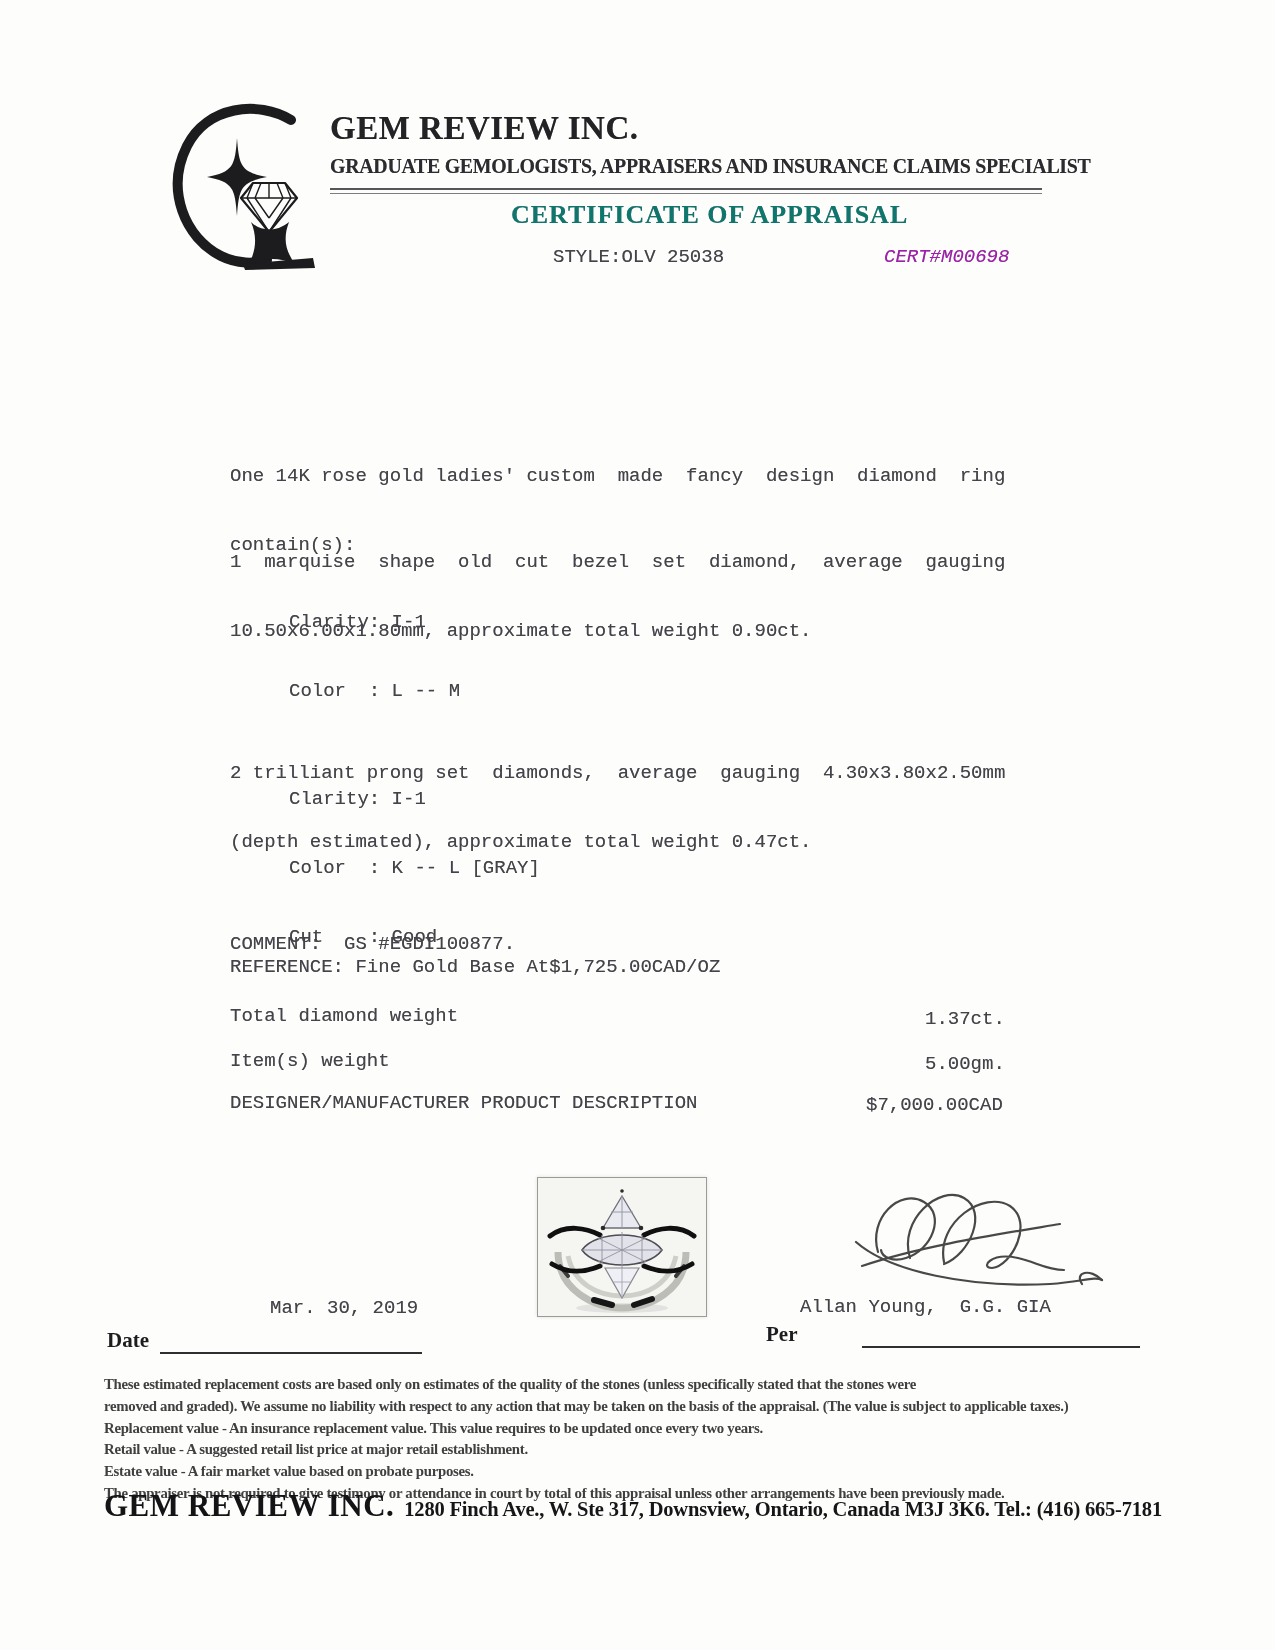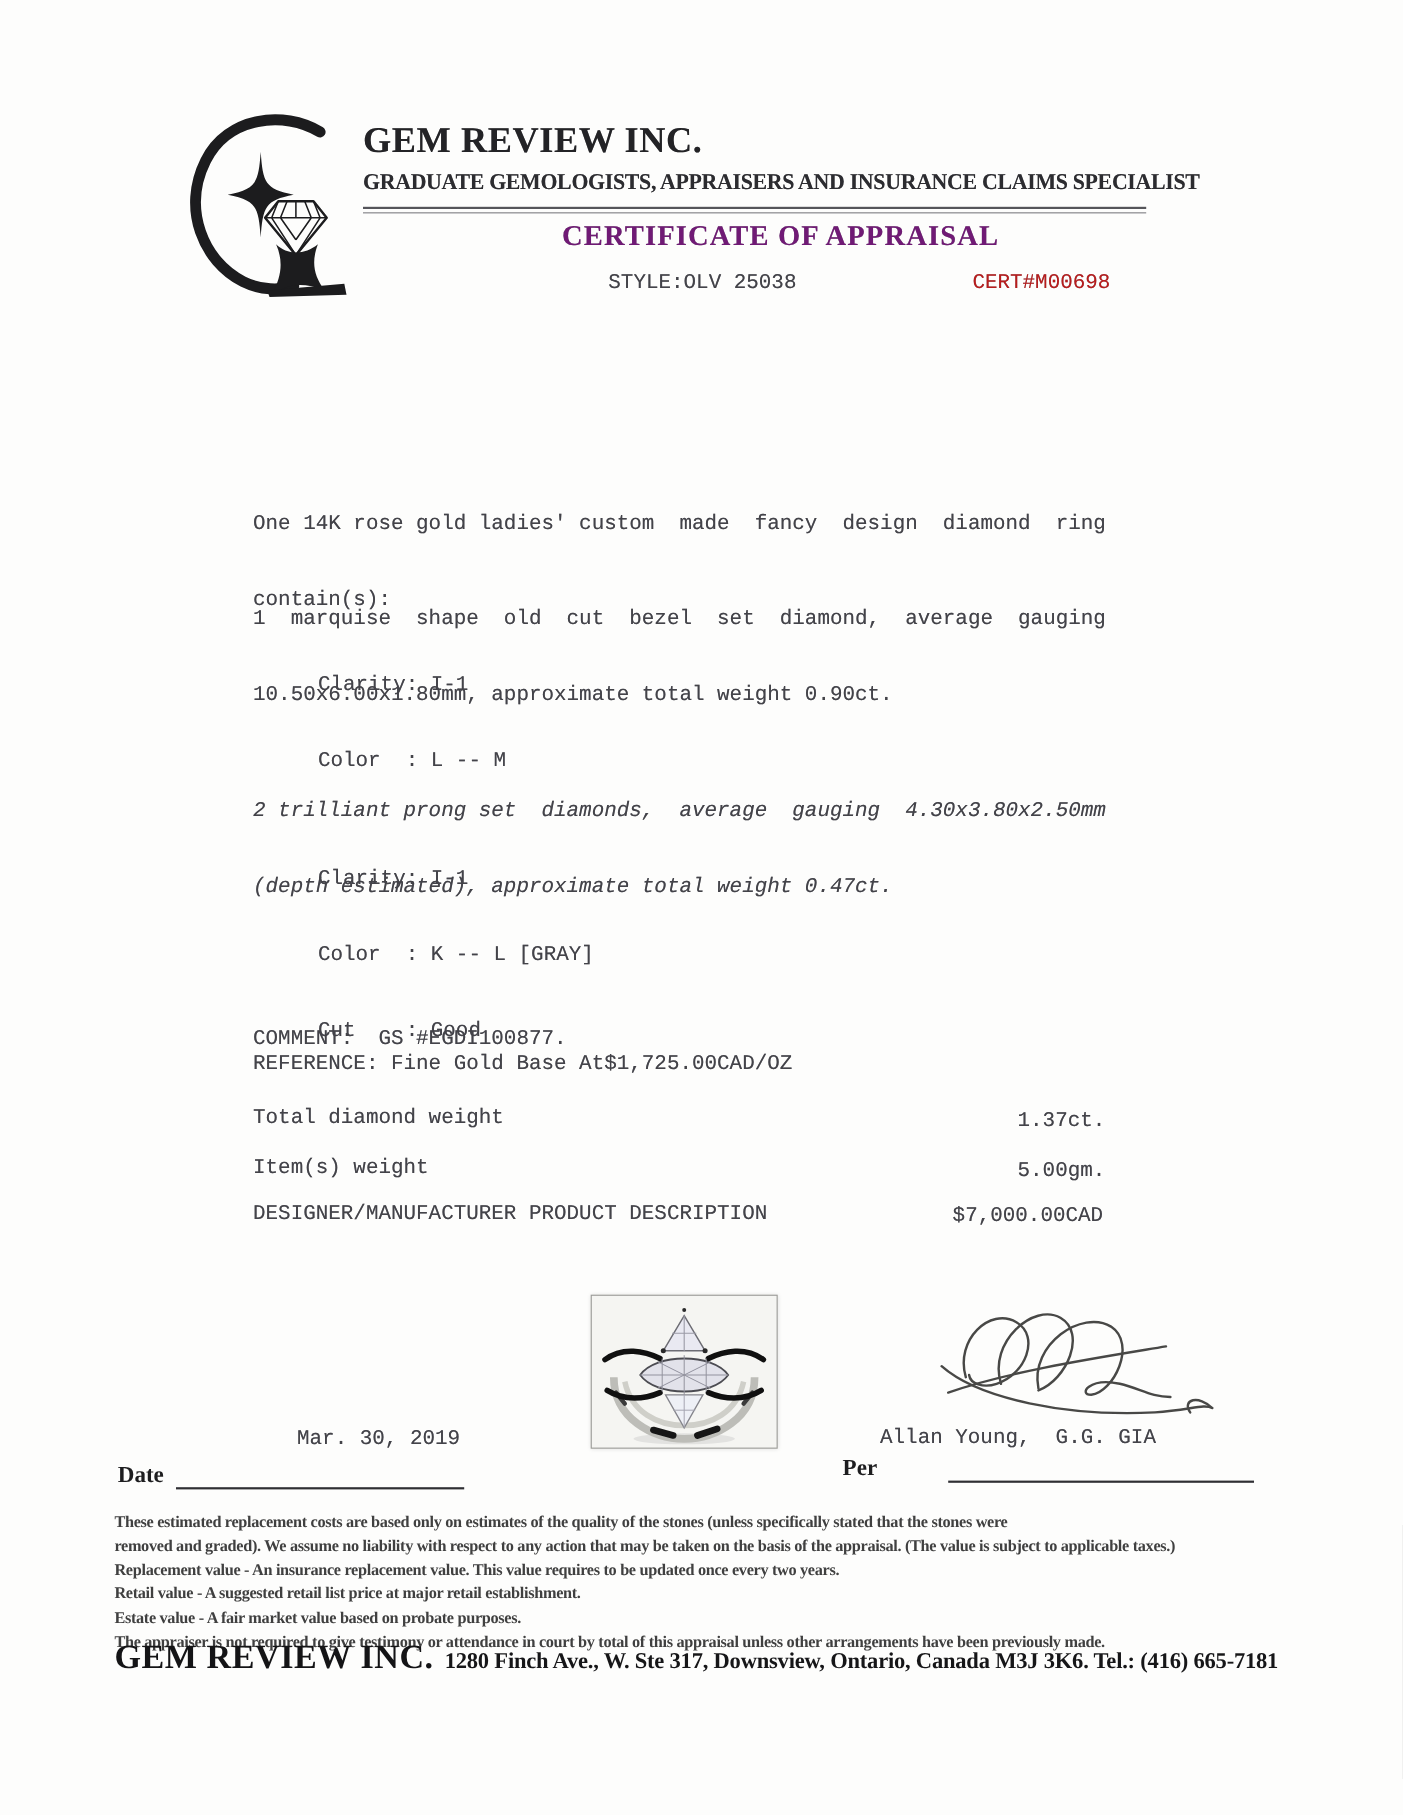--- a/index.html
+++ b/index.html
@@ -20,22 +20,22 @@
     color:#434349;
     white-space:pre;
     text-shadow:0 0 .5px rgba(70,70,78,.55);
   }
   .serifb{font-family:"Liberation Serif","DejaVu Serif",serif;font-weight:bold;}
   .company-name{font-size:33px;letter-spacing:.5px;color:#232326;text-shadow:0 0 .5px rgba(40,40,46,.5);}
   .tagline{font-size:20.5px;letter-spacing:-.3px;color:#2c2c30;transform:scaleX(.97);transform-origin:left;white-space:nowrap;text-shadow:0 0 .4px rgba(44,44,50,.5);}
   .rule-wrap{width:712px;}
   .rule-top{border-top:2.5px solid #55555a;}
   .rule-bot{margin-top:3px;border-top:1.5px solid #7c7c82;}
-  .cert-title{font-size:26px;letter-spacing:1px;color:#701a75;text-shadow:0 0 .5px rgba(48,48,54,.5);white-space:nowrap;}
-  .faded{color:#b91c1c;}
+  .cert-title{font-size:26px;letter-spacing:1px;color:#0f766e;text-shadow:0 0 .5px rgba(48,48,54,.5);white-space:nowrap;}
+  .faded{color:#a21caf;font-style:italic;}
   .photo{
     width:168px;height:138px;
     background:#f5f5f2;
     border:1.5px solid #9a9a96;
     box-shadow:0 0 4px rgba(0,0,0,.12);
   }
   .sig-label{font-size:21px;}
   .sign-line{border-bottom:2px solid #2f2f33;}
   .disc{font-size:14.8px;line-height:21.8px;letter-spacing:-.3px;color:#404040;white-space:nowrap;font-weight:bold;}
   .footer-row{display:flex;align-items:baseline;white-space:nowrap;}
@@ -85,21 +85,21 @@
   <div class="abs mono" style="left:230px;top:505px;">
     <div>1  marquise  shape  old  cut  bezel  set  diamond,  average  gauging</div>
     <div>10.50x6.00x1.80mm, approximate total weight 0.90ct.</div>
   </div>
 
   <div class="abs mono" style="left:289px;top:565px;">
     <div>Clarity: I-1</div>
     <div>Color  : L -- M</div>
   </div>
 
-  <div class="abs mono" style="left:230px;top:680px;font-style:italic;">
+  <div class="abs mono" style="left:230px;top:716px;">
     <div>2 trilliant prong set  diamonds,  average  gauging  4.30x3.80x2.50mm</div>
     <div>(depth estimated), approximate total weight 0.47ct.</div>
   </div>
 
   <div class="abs mono" style="left:289px;top:742px;">
     <div>Clarity: I-1</div>
     <div>Color  : K -- L [GRAY]</div>
     <div>Cut    : Good</div>
   </div>
 

